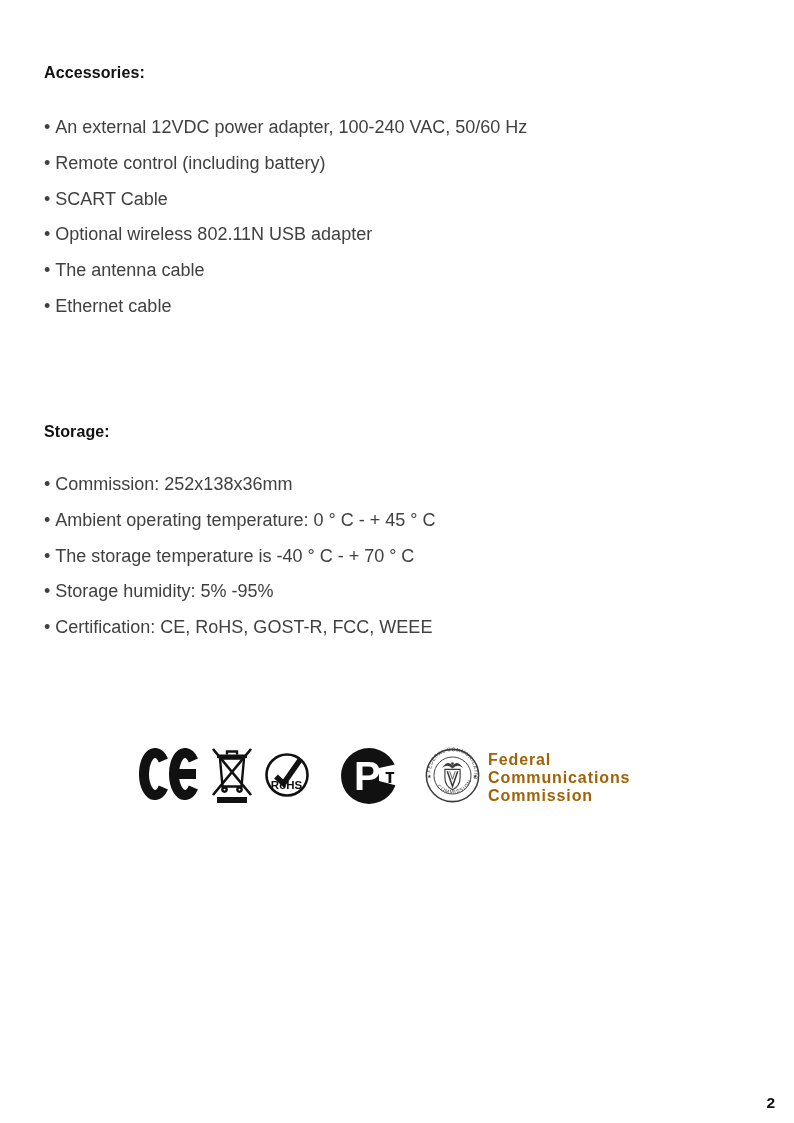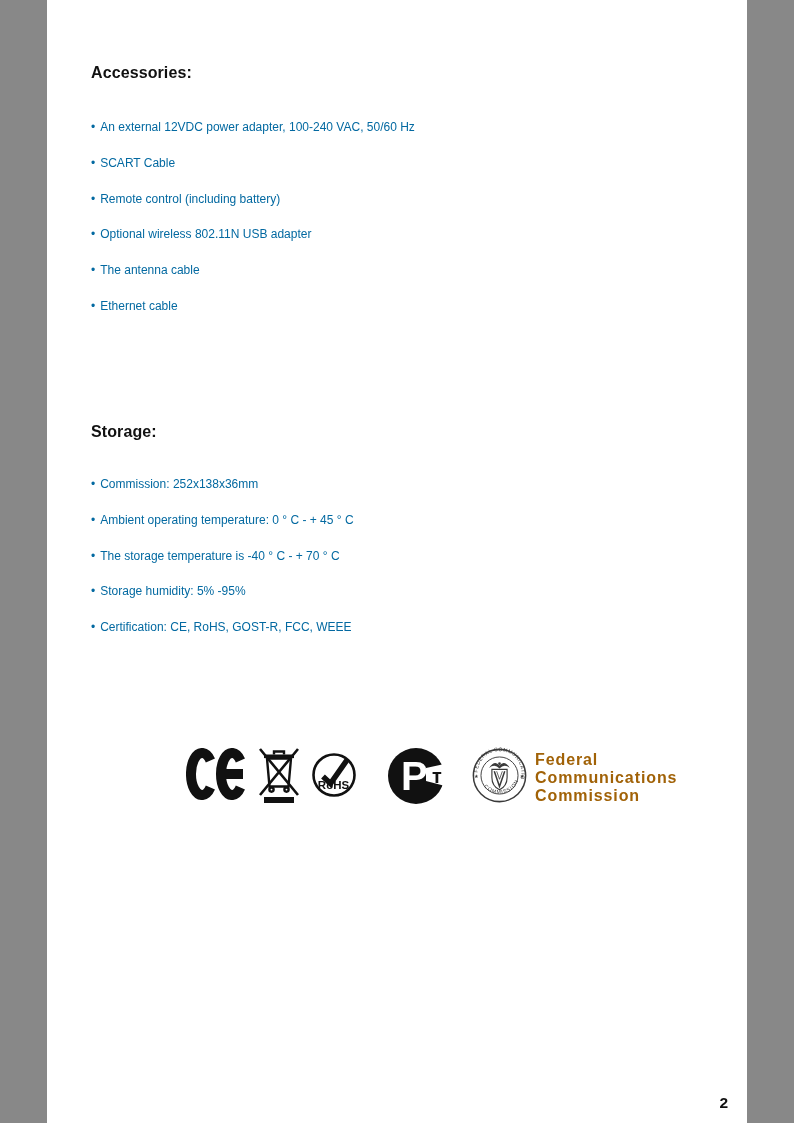--- a/index.html
+++ b/index.html
@@ -1,42 +1,42 @@
 <!DOCTYPE html>
 <html><head>
 <meta charset="utf-8">
 <style>
   * { margin:0; padding:0; box-sizing:border-box; }
   html,body { background:#888; }
   body { font-family:"Liberation Sans","DejaVu Sans",sans-serif; }
   .page {
     position:relative;
-    width:700px; height:1123px;
+    width:794px; height:1123px;
     margin:0 auto;
     background:#ffffff;
     color:#111;
     overflow:hidden;
   }
   .heading {
     position:absolute; left:44px;
     font-size:16px; font-weight:bold; color:#111;
     letter-spacing:0.1px;
   }
   .heading.accessories { top:64px; }
   .heading.physical   { top:423px; }
   ul.bullet-list {
     position:absolute; left:44px; right:30px;
     list-style:none;
   }
   ul.bullet-list.accessories { top:110px; }
   ul.bullet-list.physical    { top:467px; }
   ul.bullet-list li {
     line-height:35.8px;
-    font-size:12px;
-    color:#0369a1;
+    font-size:18px;
+    color:#404040;
     white-space:nowrap;
   }
   ul.bullet-list li .bullet { margin-right:5px; }
   .logos-row {
     position:absolute; left:139px; top:745px;
     width:560px; height:64px;
   }
   .logo { position:absolute; }
   .logo-ce   { left:0px;   top:3px; }
   .logo-weee { left:72px;  top:0px; }
@@ -57,22 +57,22 @@
   svg text { font-family:"Liberation Sans","DejaVu Sans",sans-serif; }
 </style>
 </head>
 <body>
 
 <div class="page">
 
   <h2 class="heading accessories">Accessories:</h2>
   <ul class="bullet-list accessories">
       <li><span class="bullet">•</span><span>An external 12VDC power adapter, 100-240 VAC, 50/60 Hz</span></li>
+      <li><span class="bullet">•</span><span>Remote control (including battery)</span></li>
       <li><span class="bullet">•</span><span>SCART Cable</span></li>
-      <li><span class="bullet">•</span><span>Remote control (including battery)</span></li>
       <li><span class="bullet">•</span><span>Optional wireless 802.11N USB adapter</span></li>
       <li><span class="bullet">•</span><span>The antenna cable</span></li>
       <li><span class="bullet">•</span><span>Ethernet cable</span></li>
     </ul>
 
   <h2 class="heading physical">Storage:</h2>
   <ul class="bullet-list physical">
       <li><span class="bullet">•</span><span>Commission: 252x138x36mm</span></li>
       <li><span class="bullet">•</span><span>Ambient operating temperature: 0 ° C - + 45 ° C</span></li>
       <li><span class="bullet">•</span><span>The storage temperature is -40 ° C - + 70 ° C</span></li>

